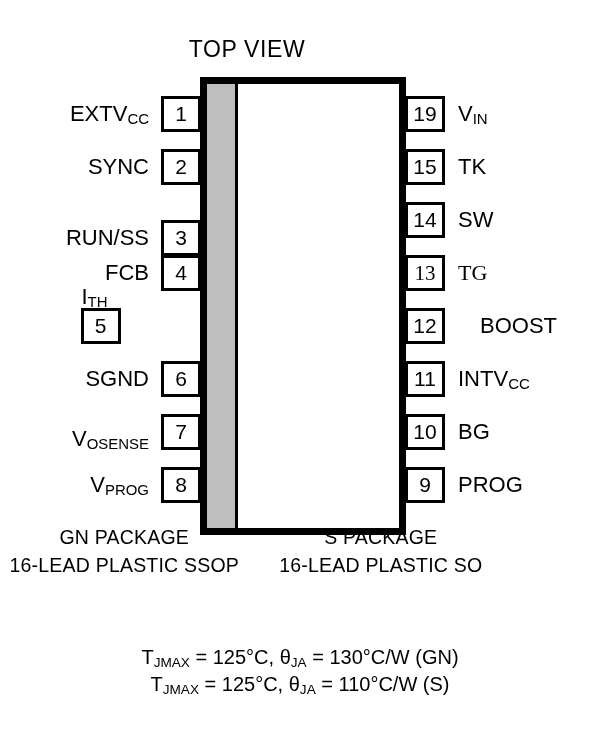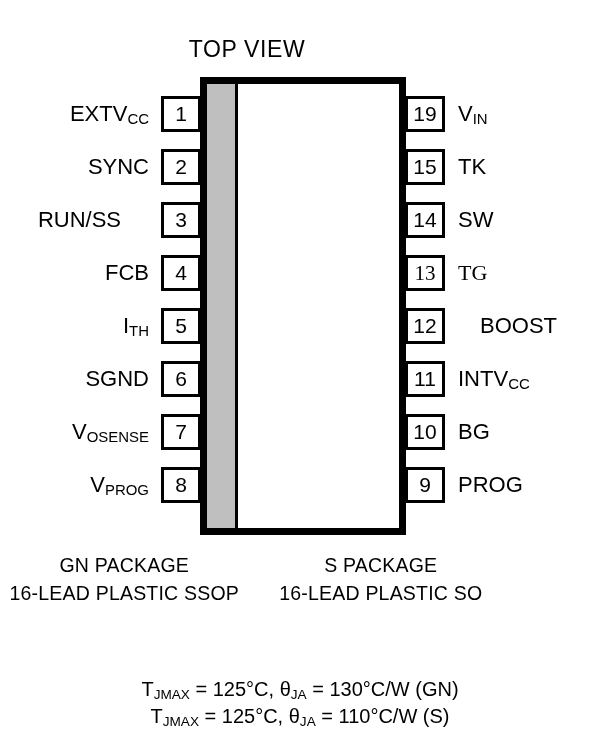--- a/index.html
+++ b/index.html
@@ -104,21 +104,21 @@
     font-size: 0.68em;
     vertical-align: baseline;
     position: relative;
     bottom: -0.22em;
     letter-spacing: 0;
   }
 
   
   .package-captions {
     position: absolute;
-    top: 552px;
+    top: 524px;
     left: 0;
     width: 505px;
     display: flex;
   }
   .package-col {
     flex: 1;
     text-align: center;
     font-size: 19.5px;
     line-height: 1.42;
     letter-spacing: 0.2px;
@@ -126,21 +126,20 @@
   .package-col.gn { padding-right: 4px; }
   .package-col.s  { padding-left: 4px; }
 
   
   .thermal-specs {
     position: absolute;
     top: 644px;
     left: 0;
     width: 600px;
     text-align: center;
-    margin-top: 32px;
   }
   .thermal-line {
     font-size: 20px;
     line-height: 1.35;
     white-space: nowrap;
   }
   .thermal-line sub {
     font-size: 0.68em;
     vertical-align: baseline;
     position: relative;
@@ -160,37 +159,37 @@
 
   <div id="left-pins">
       <div class="pin-row left" style="top: 96px;">
         <div class="pin-label">EXTV<sub>CC</sub></div>
         <div class="pin-box">1</div>
       </div>
       <div class="pin-row left" style="top: 149px;">
         <div class="pin-label">SYNC</div>
         <div class="pin-box">2</div>
       </div>
-      <div class="pin-row left" style="top: 202px; gap: 28px;">
+      <div class="pin-row left" style="top: 220px;">
         <div class="pin-label">RUN/SS</div>
         <div class="pin-box">3</div>
       </div>
       <div class="pin-row left" style="top: 255px;">
         <div class="pin-label">FCB</div>
         <div class="pin-box">4</div>
       </div>
-      <div class="pin-row left" style="top: 308px;">
+      <div class="pin-row left" style="top: 308px; flex-direction: column;">
         <div class="pin-label">I<sub>TH</sub></div>
         <div class="pin-box">5</div>
       </div>
       <div class="pin-row left" style="top: 361px;">
         <div class="pin-label">SGND</div>
         <div class="pin-box">6</div>
       </div>
-      <div class="pin-row left" style="top: 414px;">
+      <div class="pin-row left" style="top: 414px; align-items: flex-end;">
         <div class="pin-label">V<sub>OSENSE</sub></div>
         <div class="pin-box">7</div>
       </div>
       <div class="pin-row left" style="top: 467px; justify-content: flex-end;">
         <div class="pin-label">V<sub>PROG</sub></div>
         <div class="pin-box">8</div>
       </div>
     </div>
   <div id="right-pins">
       <div class="pin-row right" style="top: 96px;">

